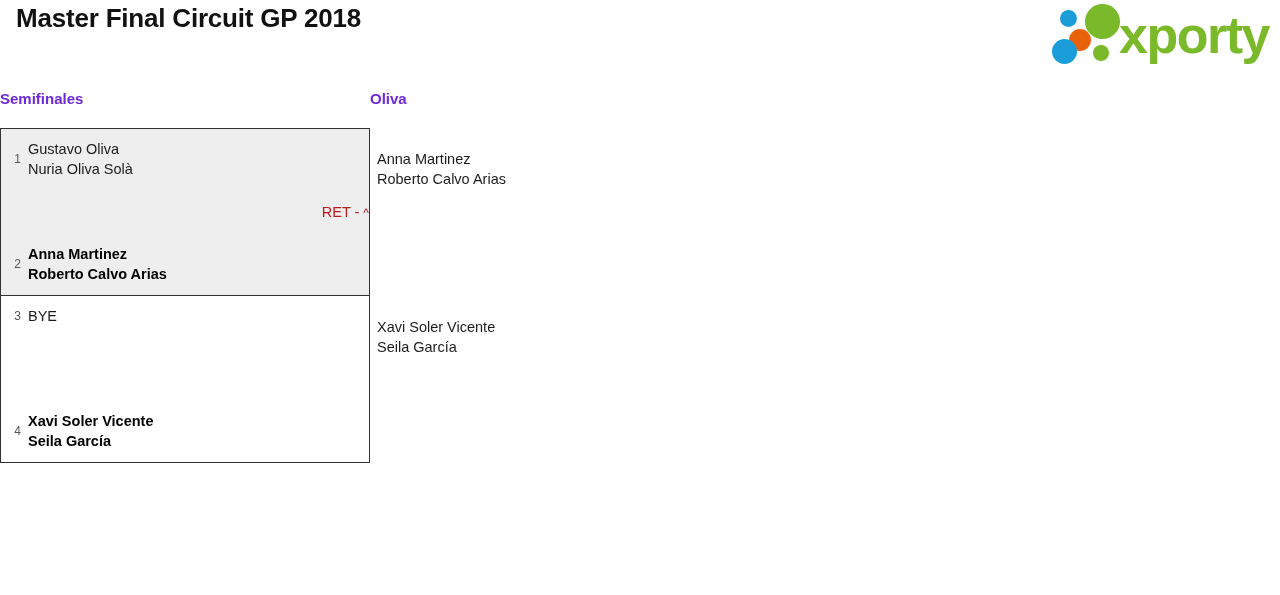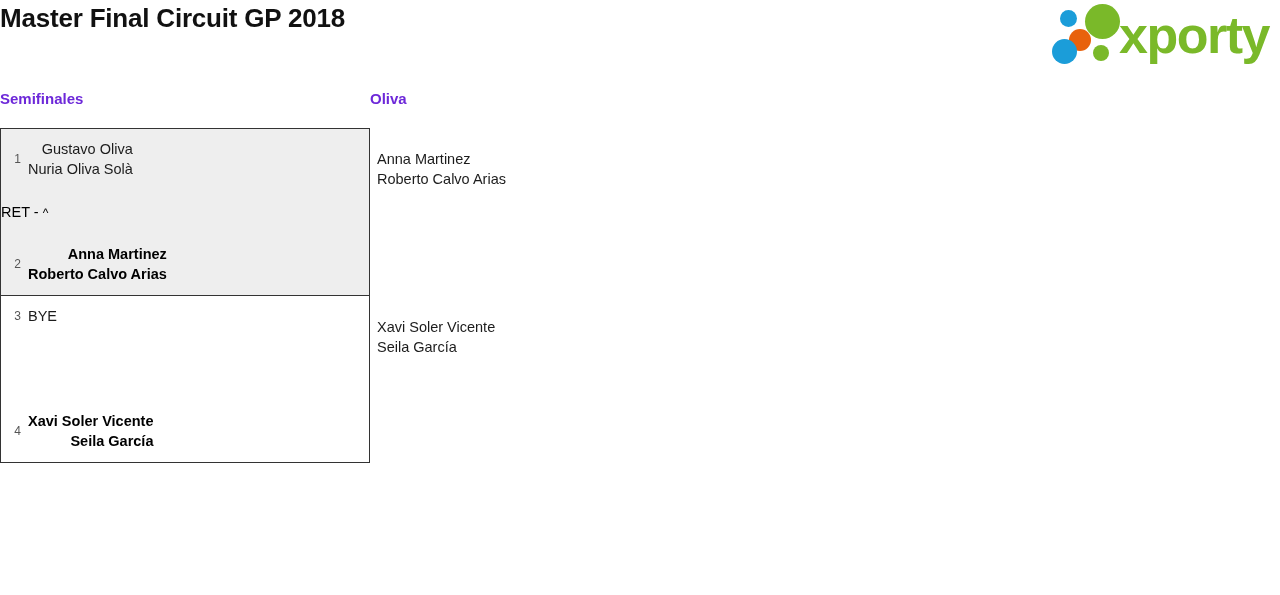--- a/index.html
+++ b/index.html
@@ -29,20 +29,21 @@
     left: 0px;
     top: 2px;
     line-height: 33px;
   }
   .title-line {
     font-size: 26px;
     font-weight: bold;
     color: #111111;
     letter-spacing: -0.2px;
     white-space: nowrap;
+    padding-left: 16px;
   }
 
   
   .logo {
     position: absolute;
     right: 5px;
     top: 3px;
     width: 224px;
     height: 64px;
     text-align: center;
@@ -119,34 +120,33 @@
     font-size: 12px;
     color: #555555;
     text-align: center;
     line-height: 13px;
   }
   .names {
     font-size: 14.5px;
     line-height: 19.5px;
     color: #1c1c1c;
     white-space: nowrap;
-    text-align: right;
   }
   .names.winner { font-weight: bold; color: #000000; }
   .name-line { display: block; }
 
   .score {
     position: absolute;
     left: 0;
     width: 100%;
     top: 50%;
     transform: translateY(-50%);
-    text-align: left;
-    font-size: 14.5px;
-    color: #000000;
+    text-align: right;
+    font-size: 14.5px;
+    color: #b91c1c;
     line-height: 18px;
   }
   .score .caret { font-size: 12px; }
 
   
   .final-box {
     position: absolute;
     box-sizing: border-box;
     border: 1px solid #333333;
     left: 370px;

